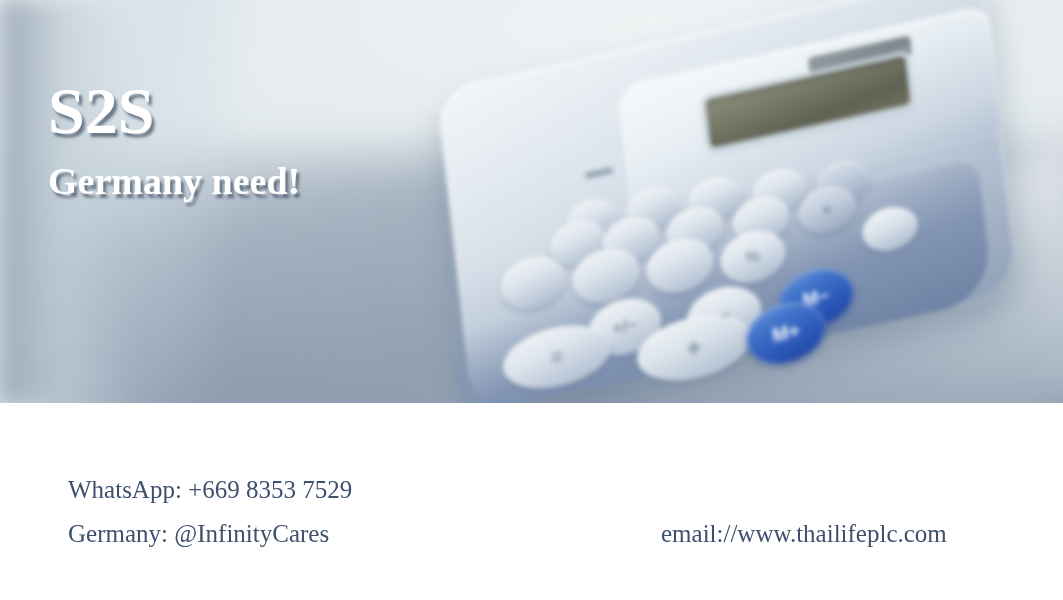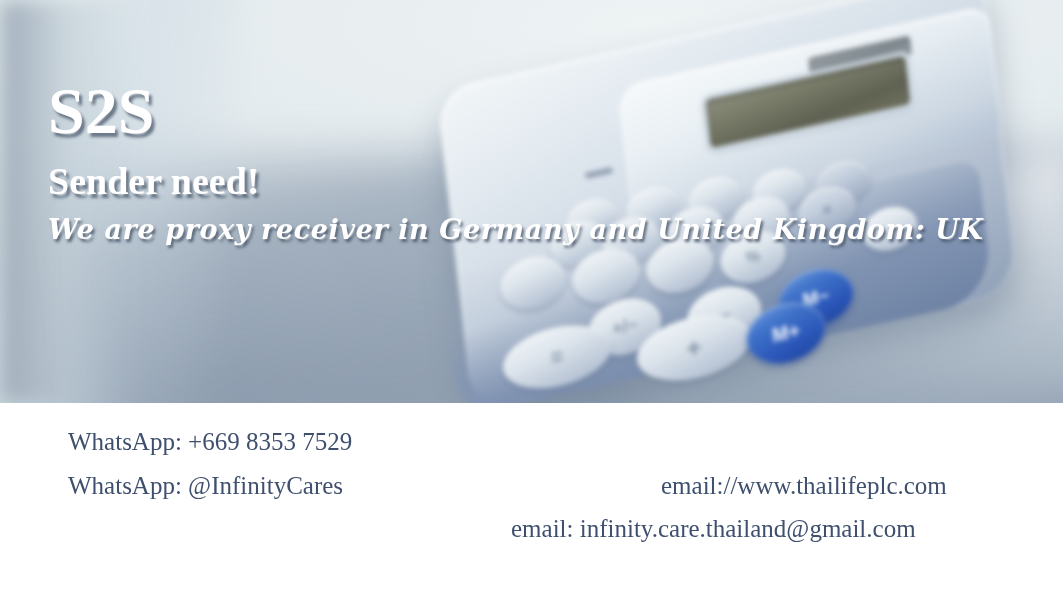--- a/index.html
+++ b/index.html
@@ -232,20 +232,21 @@
     height: 197px;
     background: #ffffff;
   }
   .c-line {
     position: absolute;
     font-family: "Liberation Serif", "DejaVu Serif", serif;
     font-size: 25px;
     color: #3f4f6e;
     white-space: nowrap;
     line-height: 1;
+    margin-top: 48px;
   }
   .c-whatsapp { left: 68px; top: 26px; }
   .c-telegram { left: 68px; top: 70px; }
   .c-lineid   { left: 68px; top: 114px; }
   .c-website  { left: 661px; top: 70px; }
   .c-email    { left: 511px; top: 113px; }
 </style>
 </head>
 <body>
 
@@ -306,25 +307,23 @@
       <div class="key" style="left:206px;top:296px;width:116px;height:60px;border-radius:50%;">
         <span style="font-size:26px;">+</span>
       </div>
       <div class="key blue" style="left:316px;top:282px;width:80px;height:58px;">
         <span style="font-size:20px;">M+</span>
       </div>
     </div>
 
     <div id="hero-text">
       <h1 class="t-title">S2S</h1>
-      <h2 class="t-sub">Sender need!</h2>
-      <p class="t-tag">We are proxy receiver in Germany and United Kingdom: UK</p>
+      <h2 class="t-sub">Germany need!</h2>
     </div>
   </div>
 
   <div id="contact">
     <div class="c-line c-whatsapp">WhatsApp: +669 8353 7529</div>
-    <div class="c-line c-telegram">WhatsApp: @InfinityCares</div>
+    <div class="c-line c-telegram">Germany: @InfinityCares</div>
     <div class="c-line c-website">email://www.thailifeplc.com</div>
-    <div class="c-line c-email">email: infinity.care.thailand@gmail.com</div>
   </div>
 
 </div>
 
 </body></html>

